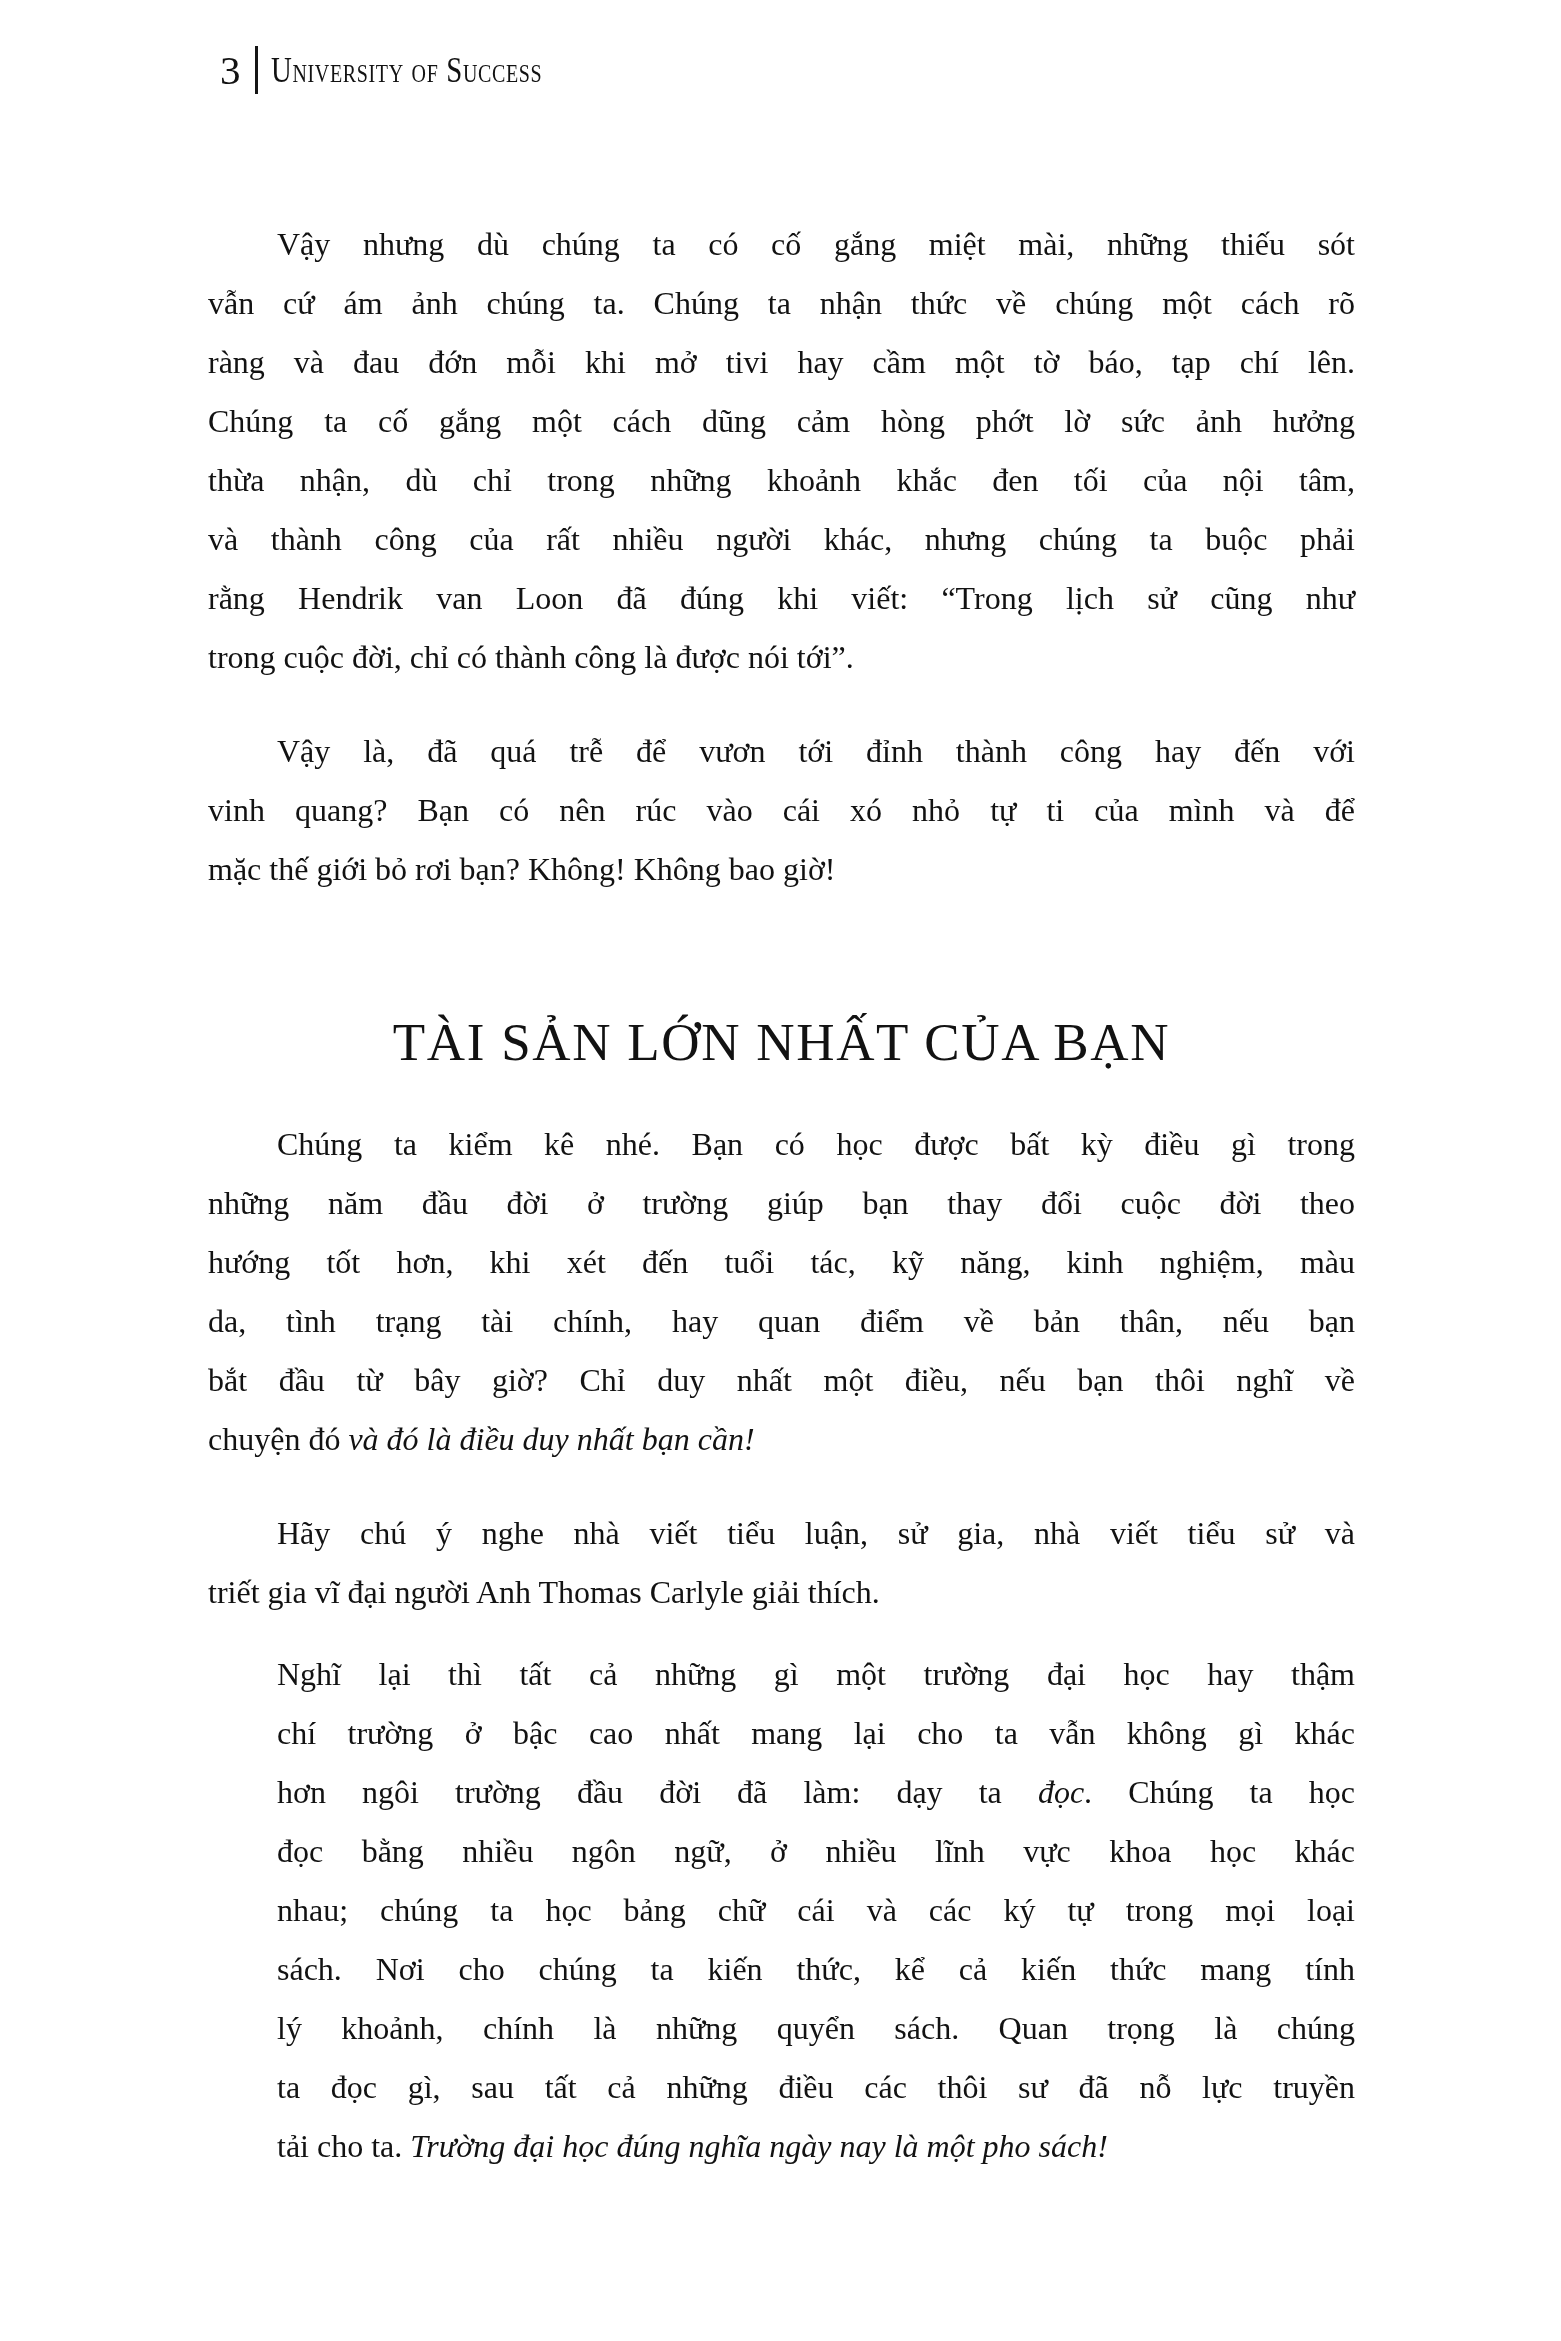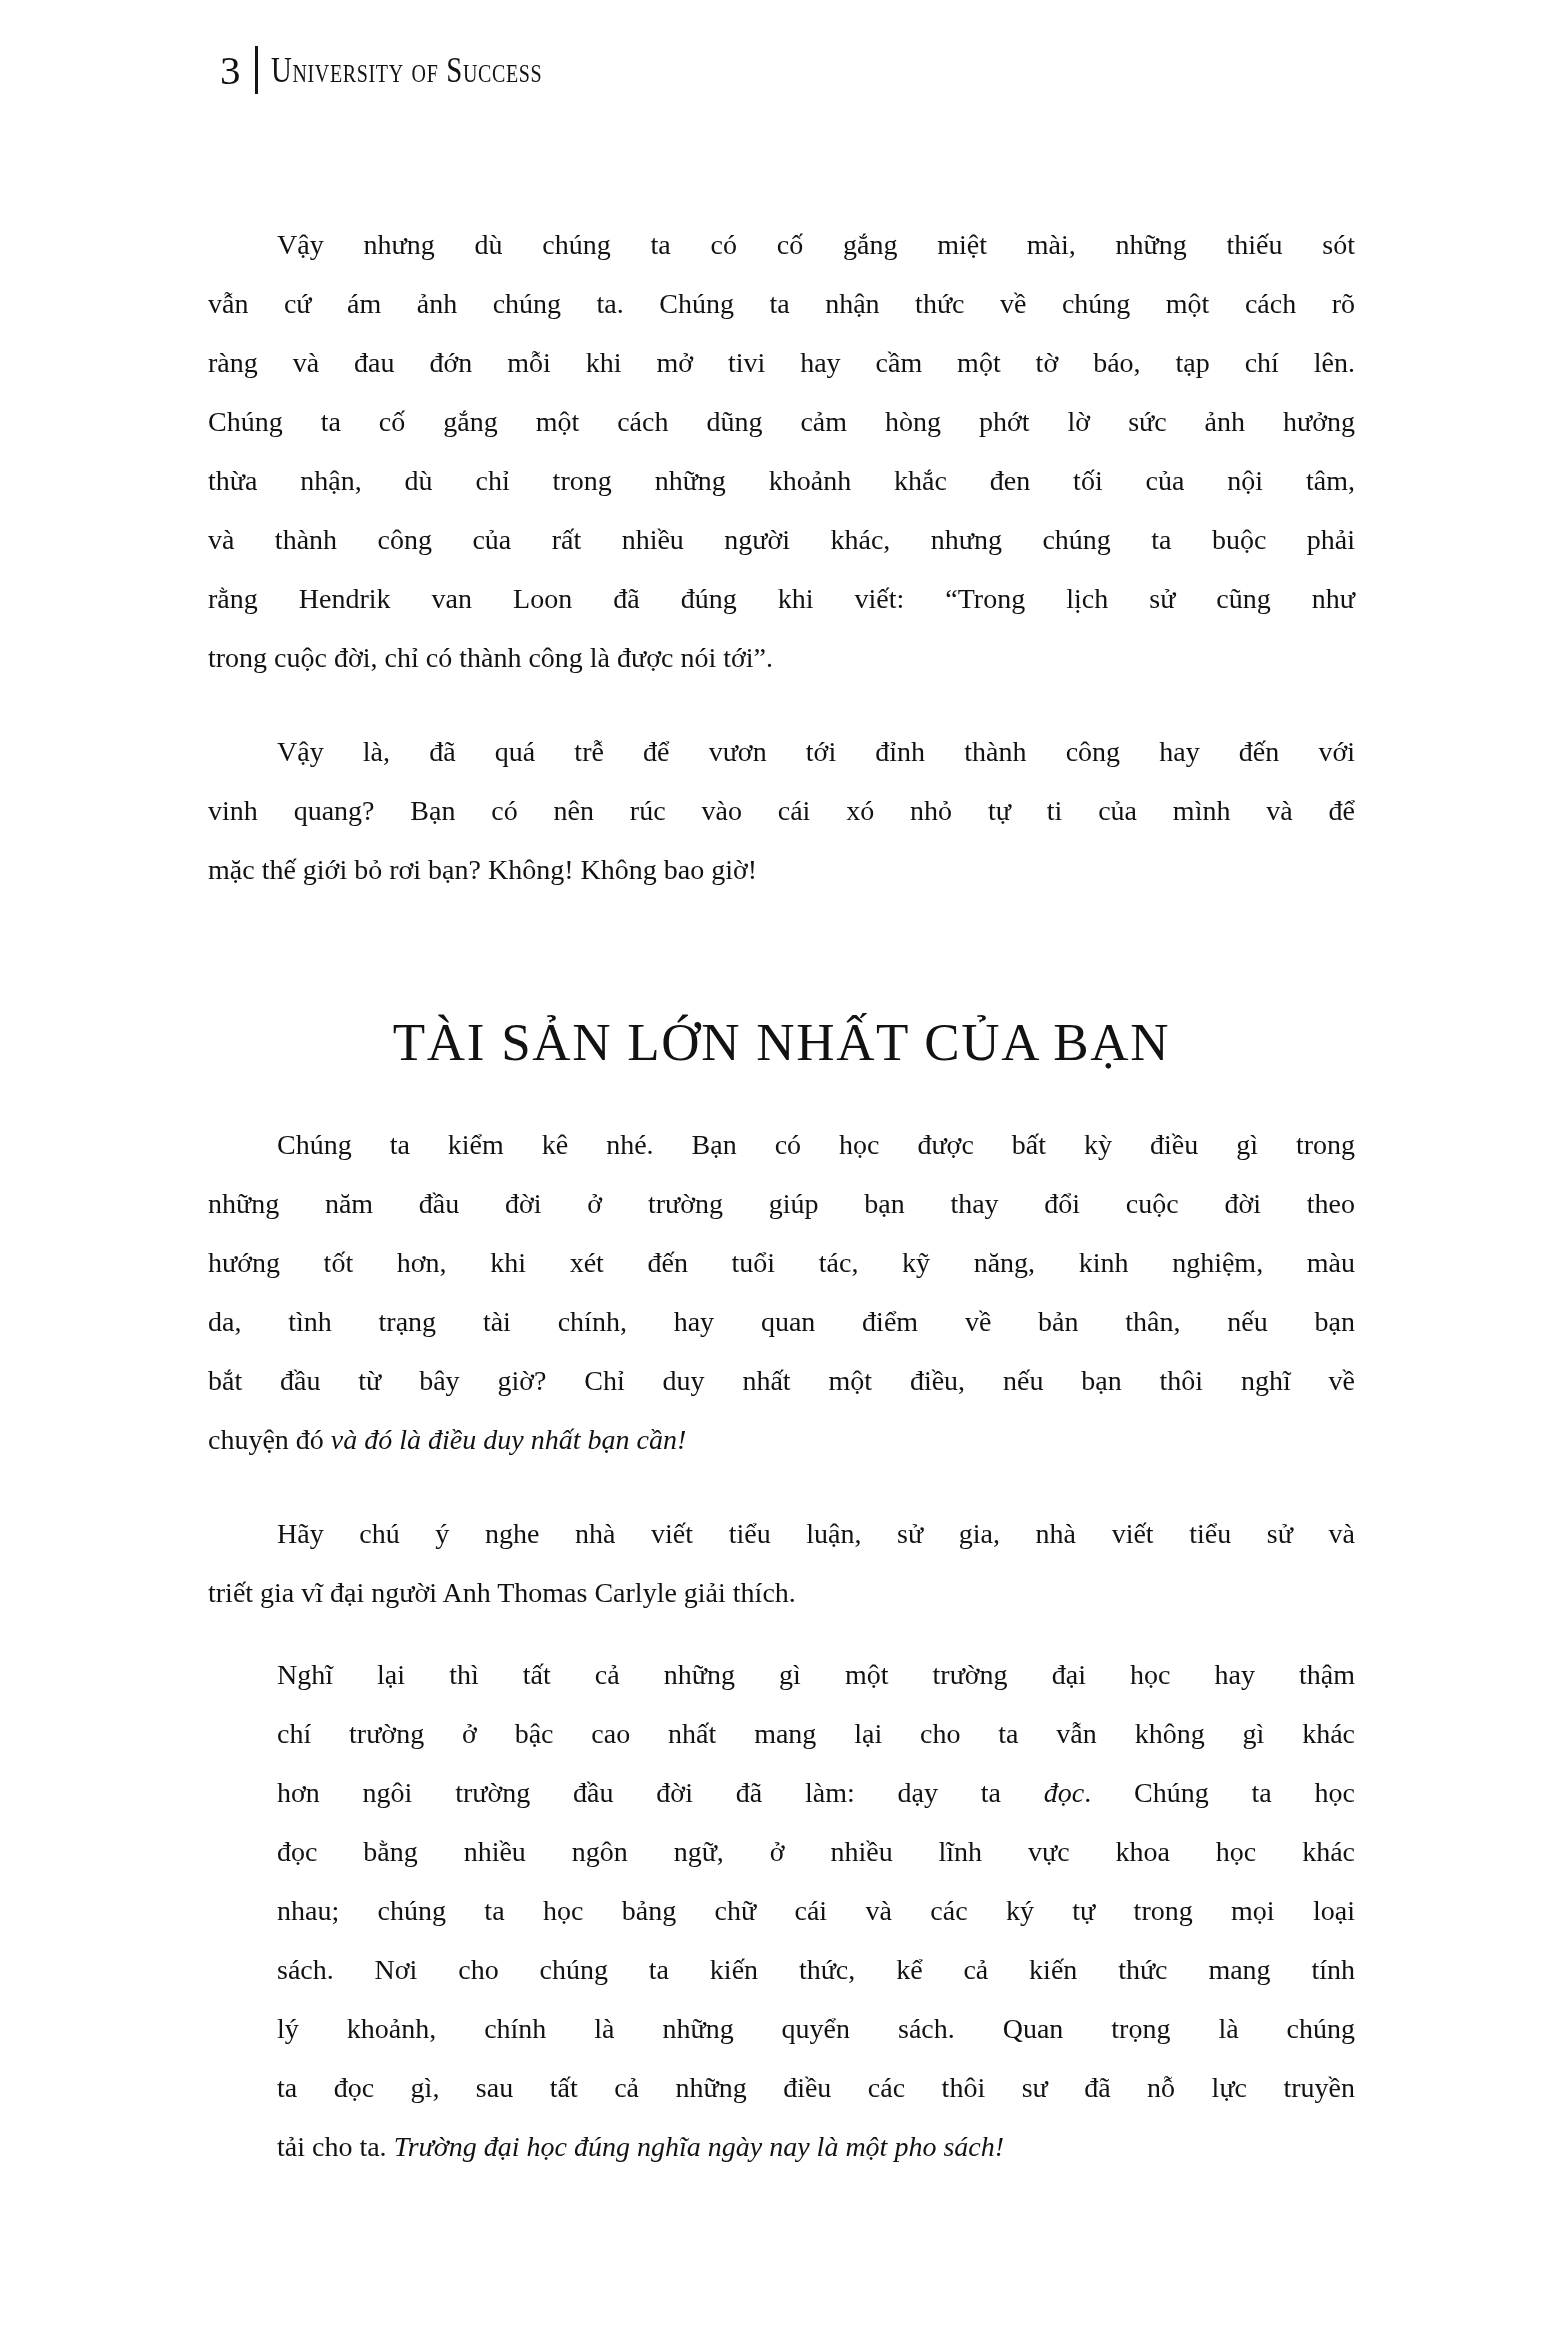--- a/index.html
+++ b/index.html
@@ -41,21 +41,21 @@
   }
   .content {
     position: absolute;
     left: 208px;
     top: 215px;
     width: 1147px;
   }
   .para { margin: 35px 0 0 0; }
   .para:first-child { margin-top: 0; }
   .line {
-    font-size: 28px;
+    font-size: 32px;
     line-height: 59px;
     text-align: justify;
     text-align-last: justify;
     text-justify: inter-word;
   }
   .line.first { text-indent: 69px; }
   .line.last { text-align-last: left; }
   .quote { margin-left: 69px; margin-top: 23px; }
   .section-heading {
     font-size: 53px;

